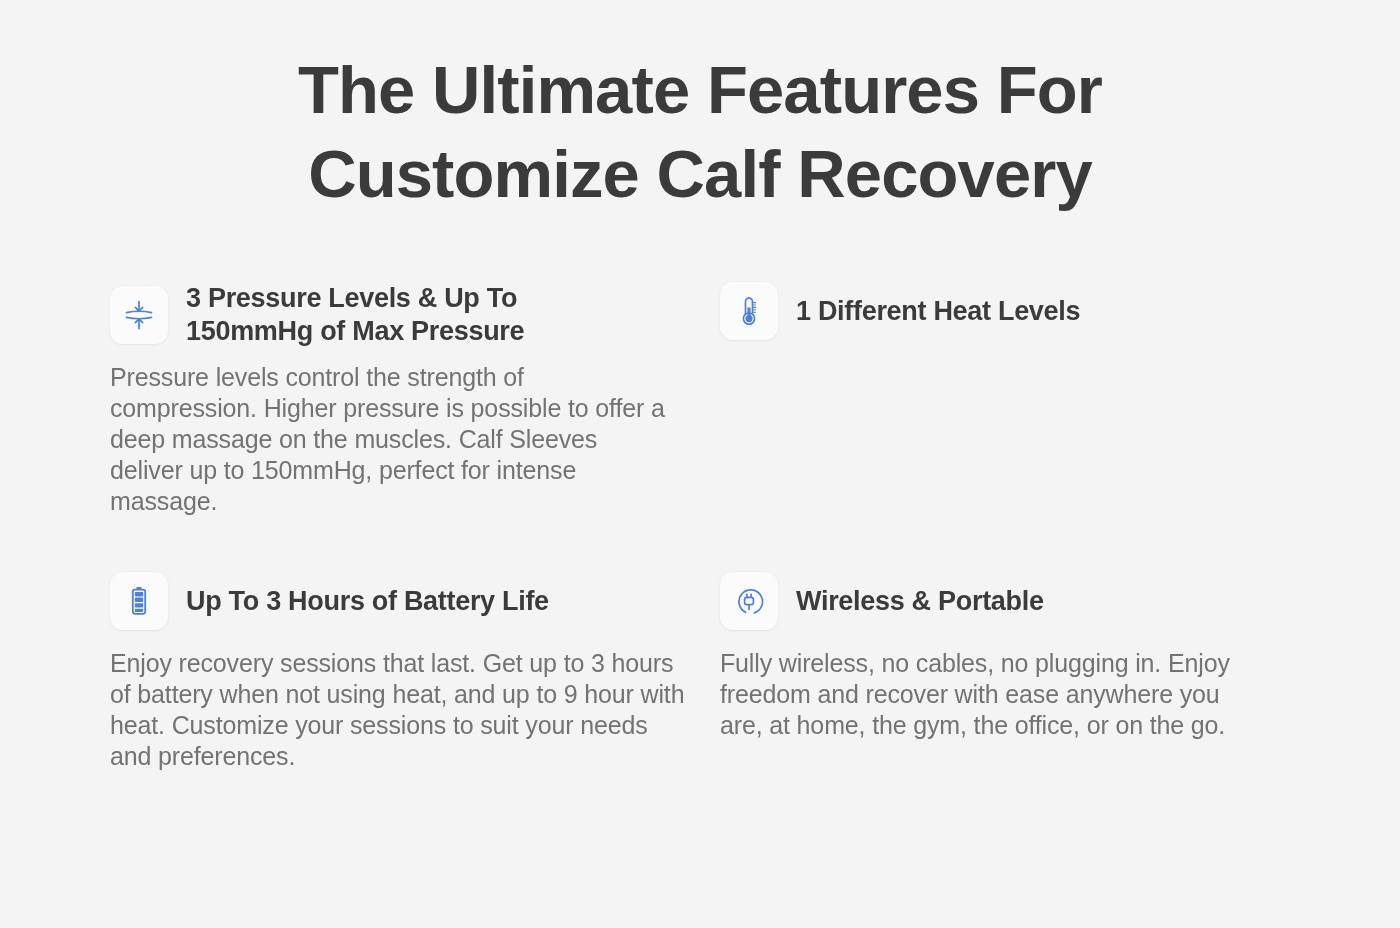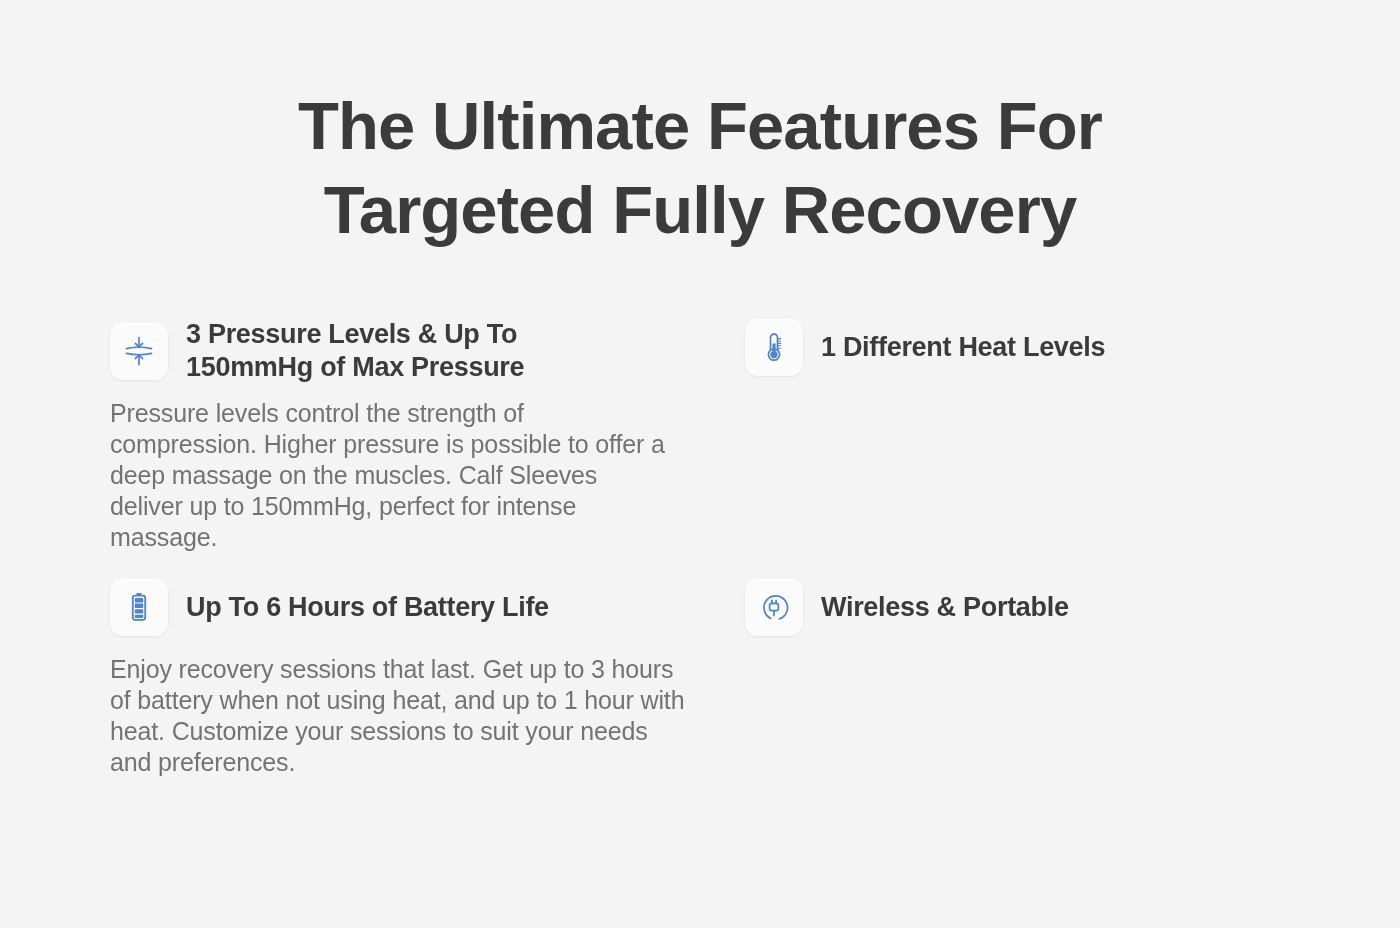--- a/index.html
+++ b/index.html
@@ -18,42 +18,41 @@
   .page {
     position: relative;
     width: 1400px;
     height: 928px;
     box-sizing: border-box;
   }
 
   
   .headline {
     margin: 0;
-    padding: 84px 150px 0 150px;
+    padding: 48px 150px 0 150px;
     text-align: center;
     font-size: 67px;
     line-height: 84px;
     font-weight: 700;
     letter-spacing: -0.9px;
     color: #3b3b3b;
   }
   .headline .line {
     display: block;
     white-space: nowrap;
   }
 
   
   .features {
     margin-top: 66px;
     padding: 0 100px 0 110px;
     display: grid;
     grid-template-columns: 610px 1fr;
     column-gap: 0px;
     row-gap: 55px;
-    gap: 25px;
   }
 
   .feature {
     position: relative;
   }
 
   .feature-head {
     display: flex;
     align-items: center;
     gap: 18px;
@@ -103,21 +102,21 @@
 
   .row2 { margin-top: 0; }
 </style>
 </head>
 <body>
 
 <div class="page">
 
   <h1 class="headline">
     <span class="line">The Ultimate Features For</span>
-    <span class="line">Targeted Fully Recovery</span>
+    <span class="line">Customize Calf Recovery</span>
   </h1>
 
   <div class="features">
 
     <div class="feature pressure">
       <div class="feature-head">
         <span class="icon-tile">
           <svg width="34" height="34" viewBox="0 0 34 34" fill="none">
             <path d="M17 3.5 V12.2" stroke="#4f82d0" stroke-width="1.7" stroke-linecap="round"></path>
             <path d="M13.4 9.4 L17 13.1 L20.6 9.4" stroke="#4f82d0" stroke-width="1.7" stroke-linecap="round" stroke-linejoin="round" fill="none"></path>
@@ -153,33 +152,34 @@
         <span class="icon-tile">
           <svg width="34" height="34" viewBox="0 0 34 34" fill="none">
             <rect x="10.8" y="5.6" width="12.4" height="24.2" rx="2.2" stroke="#4f82d0" stroke-width="1.8" fill="none"></rect>
             <rect x="14.4" y="3.0" width="5.2" height="2.8" rx="1" fill="#4f82d0"></rect>
             <rect x="12.8" y="8.0" width="8.4" height="4.4" rx="0.8" fill="#4f82d0"></rect>
             <rect x="12.8" y="13.6" width="8.4" height="4.4" rx="0.8" fill="#4f82d0"></rect>
             <rect x="12.8" y="19.2" width="8.4" height="4.4" rx="0.8" fill="#4f82d0"></rect>
             <rect x="12.8" y="24.8" width="8.4" height="3.2" rx="0.8" fill="#4f82d0"></rect>
           </svg>
         </span>
-        <h2 class="feature-title">Up To 6 Hours of Battery Life</h2>
+        <h2 class="feature-title">Up To 3 Hours of Battery Life</h2>
       </div>
-      <p class="feature-body">Enjoy recovery sessions that last. Get up to 3 hours of battery when not using heat, and up to 1 hour with heat. Customize your sessions to suit your needs and preferences.</p>
+      <p class="feature-body">Enjoy recovery sessions that last. Get up to 3 hours of battery when not using heat, and up to 9 hour with heat. Customize your sessions to suit your needs and preferences.</p>
     </div>
 
     <div class="feature wireless row2">
       <div class="feature-head">
         <span class="icon-tile">
           <svg width="34" height="34" viewBox="0 0 34 34" fill="none">
             <path d="M13.6 28.3 A11.8 11.8 0 1 1 22.4 28.9" stroke="#4f82d0" stroke-width="1.7" stroke-linecap="round" fill="none"></path>
             <rect x="12.6" y="13.4" width="8.8" height="7.2" rx="2.2" stroke="#4f82d0" stroke-width="1.7" fill="none"></rect>
             <path d="M14.9 13.4 V10.3 M19.1 13.4 V10.3" stroke="#4f82d0" stroke-width="1.7" stroke-linecap="round"></path>
             <path d="M17 20.6 V25.4" stroke="#4f82d0" stroke-width="1.7" stroke-linecap="round"></path>
           </svg>
         </span>
         <h2 class="feature-title">Wireless &amp; Portable</h2>
       </div>
+      <p class="feature-body">Fully wireless, no cables, no plugging in. Enjoy freedom and recover with ease anywhere you are, at home, the gym, the office, or on the go.</p>
     </div>
 
   </div>
 </div>
 
 </body></html>

